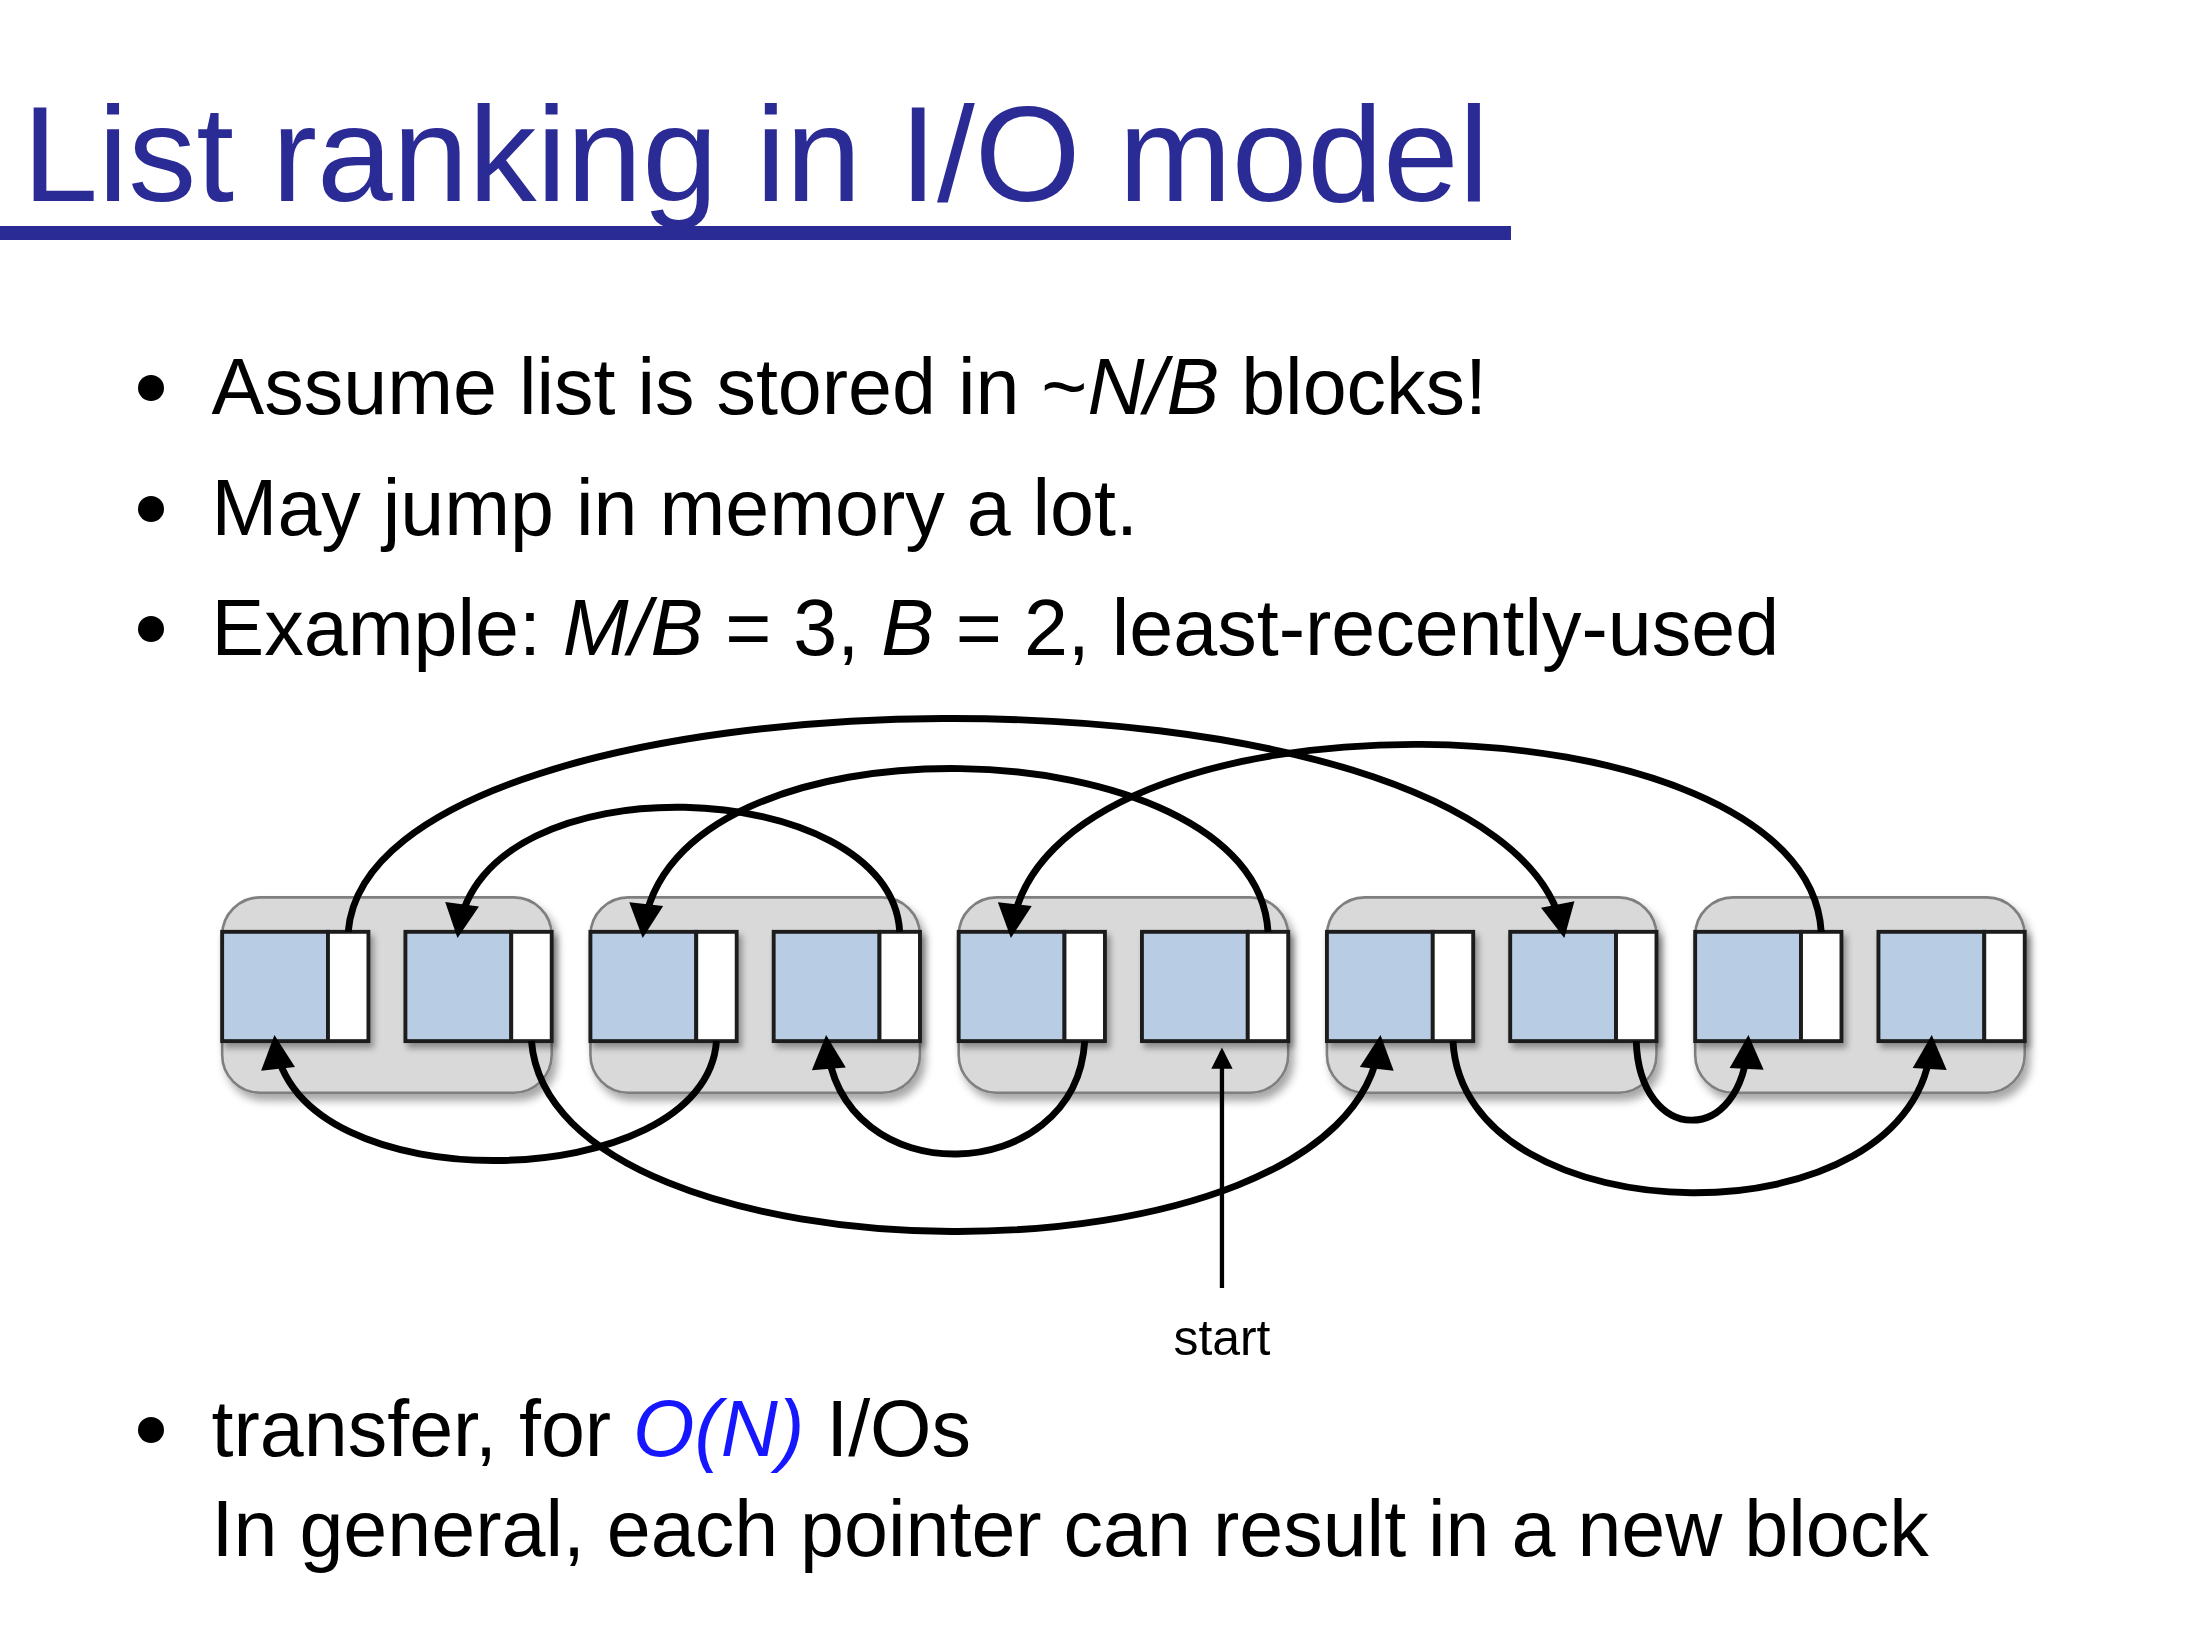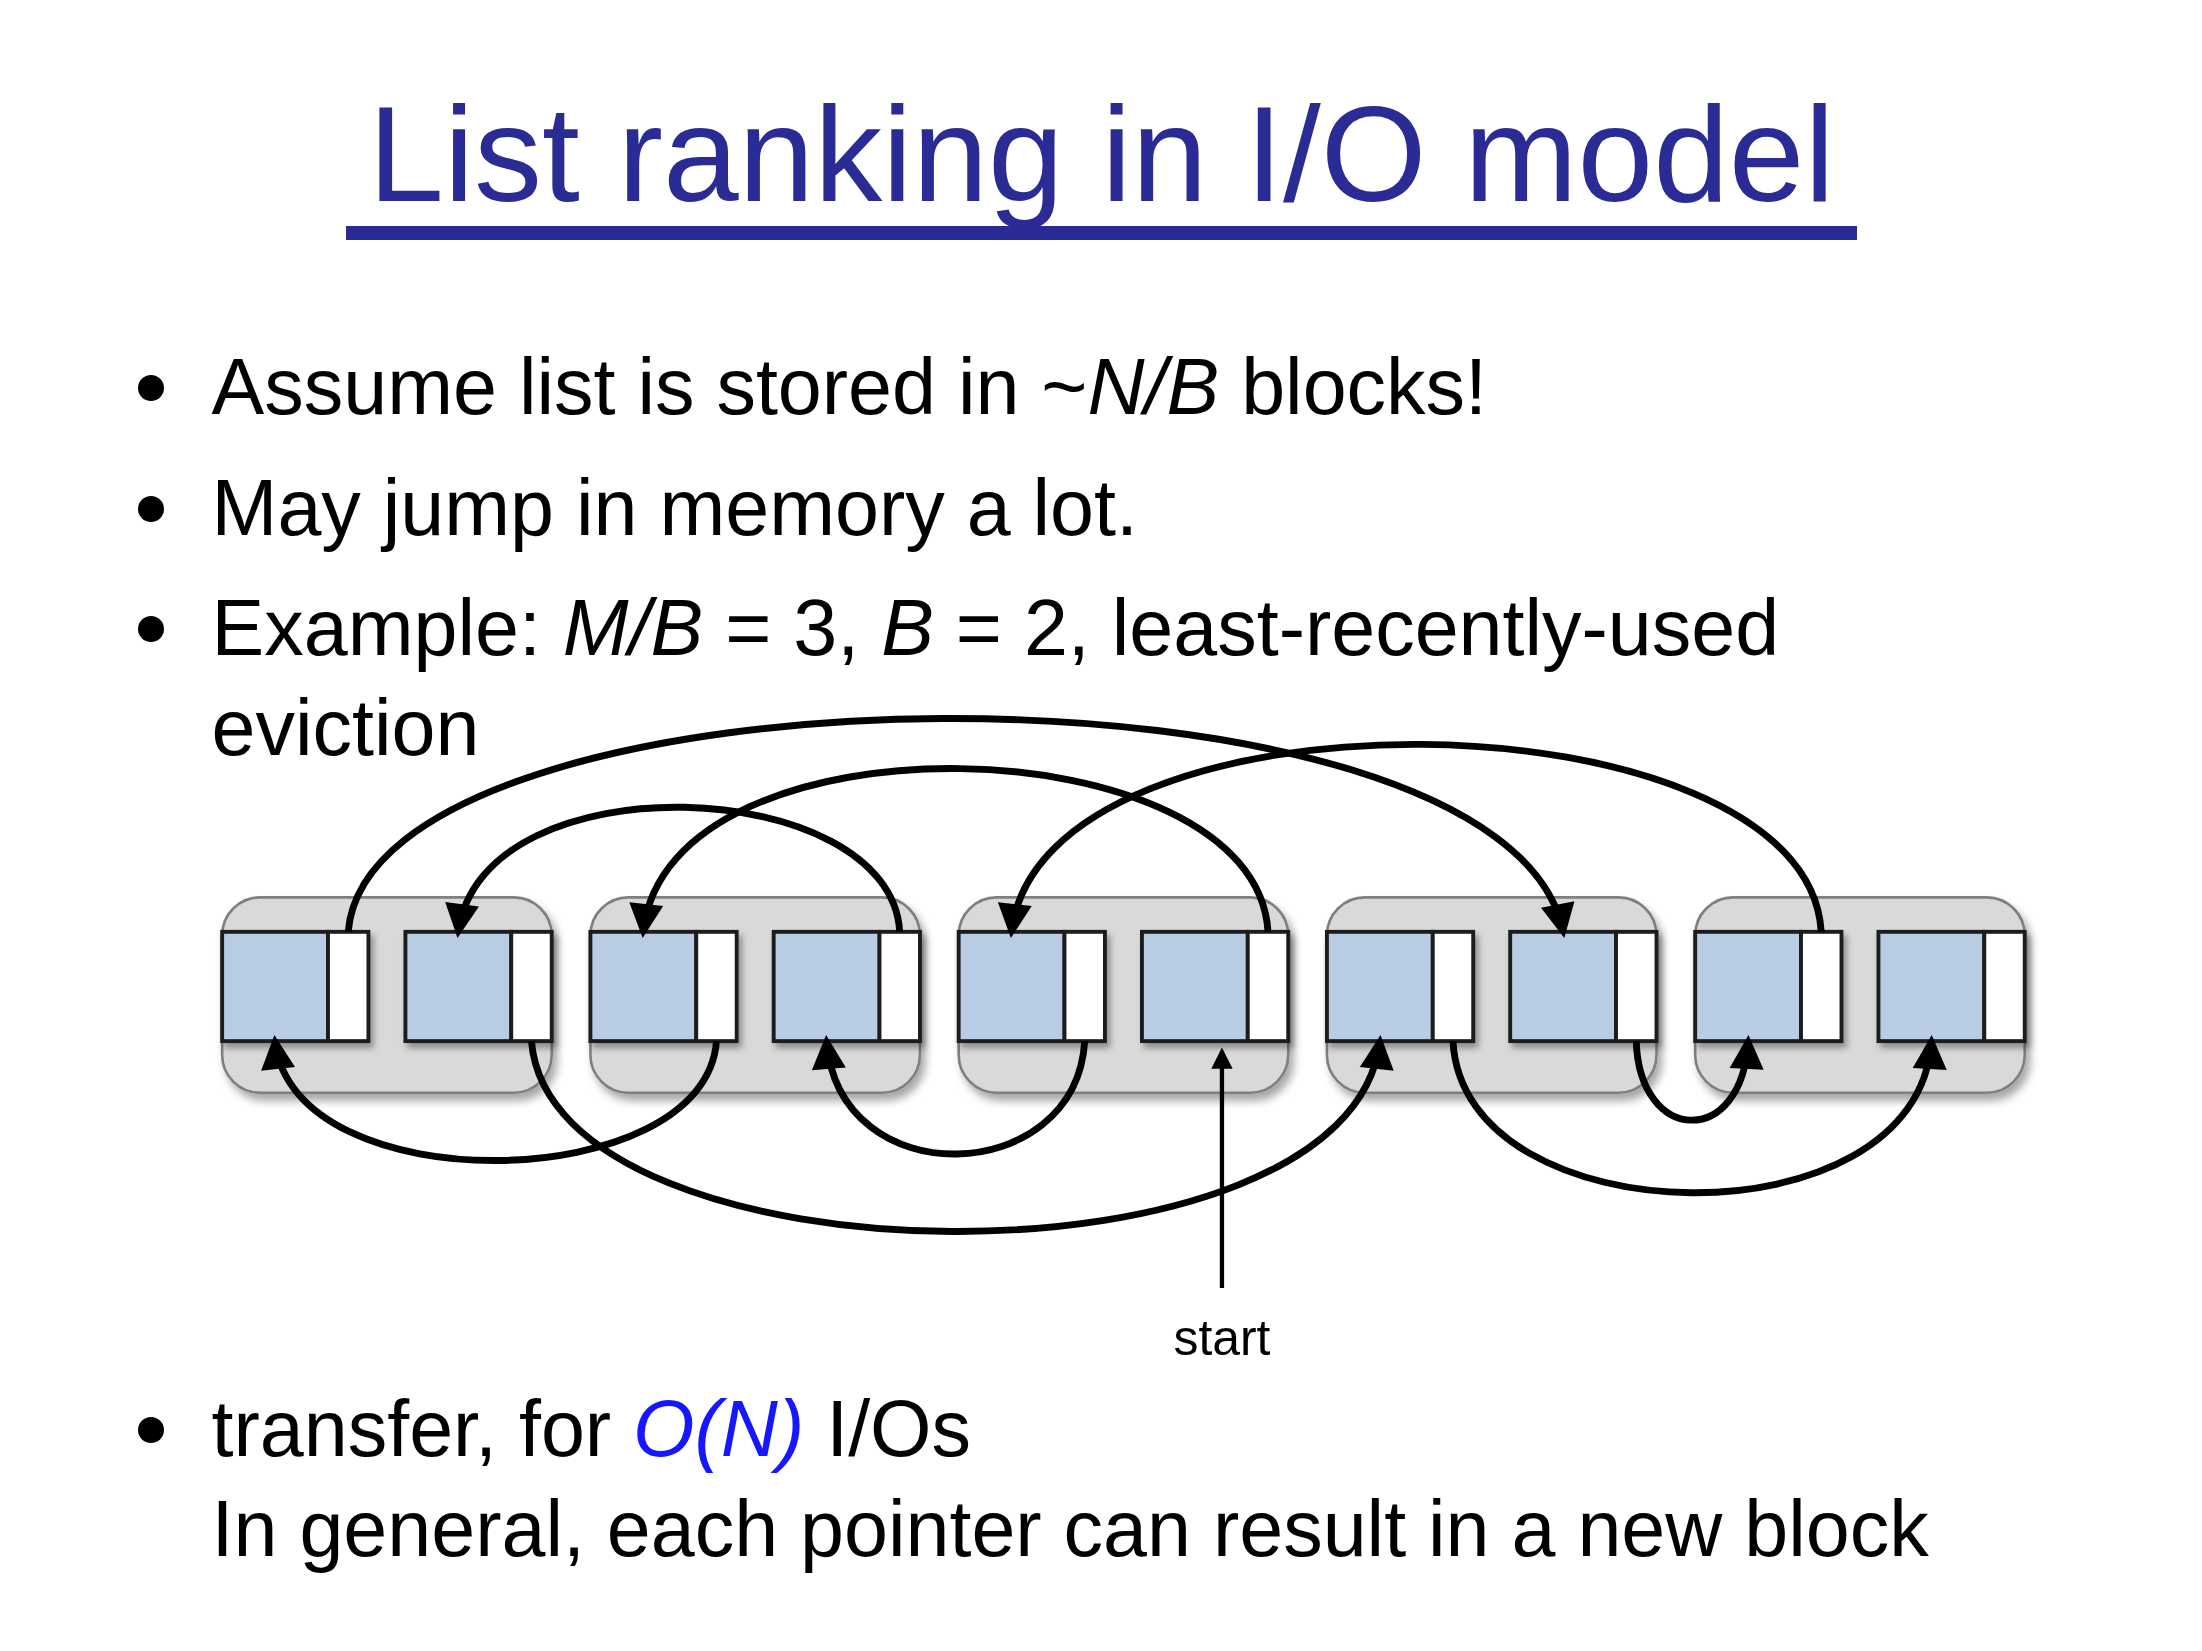--- a/index.html
+++ b/index.html
@@ -1,18 +1,18 @@
 <!DOCTYPE html>
 <html style="--navy: #2b2b96; --highlight: #1616ff; --block-fill: #d9d9d9; --block-stroke: #7f7f7f; --cell-fill: #b8cce4; --cell-stroke: #1c1c1c; --pointer-fill: #ffffff; --arrow: #000000;font-size:13.8px"><head>
 <meta charset="utf-8">
 <style>
   html,body{margin:0;padding:0;background:#fff;}
   .slide{position:relative;width:2203px;height:1652px;background:#ffffff;overflow:hidden;
          font-family:"Liberation Sans","DejaVu Sans",sans-serif;}
-  .title-wrap{position:absolute;top:83px;left:0;width:100%;text-align:center;}
+  .title-wrap{position:absolute;top:83px;left:0;width:100%;}
   .title{display:inline-block;font-size:136px;line-height:1.05;color:var(--navy);
          border-bottom:14.6px solid var(--navy);padding:0 22.4px 0 22.4px;}
   .bullets{position:absolute;left:129px;width:2056px;}
   .bullets-top{top:337px;}
   .bullets-bottom{top:1379px;}
   .bullet{display:flex;align-items:flex-start;margin-bottom:20.6px;}
   .dot{flex:none;width:26px;height:26px;border-radius:50%;background:#000;margin:38px 48px 0 8.6px;}
   .btext{font-size:79px;line-height:100px;color:#000;}
   .line{white-space:nowrap;}
   .seg-i{font-style:italic;}
@@ -39,21 +39,20 @@
       <div class="bullet">
         <span class="dot"></span>
         <div class="btext">
           <div class="line"><span class="seg-n">May jump in memory a lot.</span></div>
         </div>
       </div>
       <div class="bullet">
         <span class="dot"></span>
         <div class="btext">
           <div class="line"><span class="seg-n">Example: </span><span class="seg-i">M/B</span><span class="seg-n"> = 3, </span><span class="seg-i">B</span><span class="seg-n"> = 2, least-recently-used</span></div>
-          <div class="line"><span class="seg-n">eviction</span></div>
         </div>
       </div>
     </div>
 
   <svg class="diagram" viewBox="0 0 2560 1920" xmlns="http://www.w3.org/2000/svg">
     <defs>
       <marker id="arrowhead" viewBox="0 0 12 12" refX="9.5" refY="6" markerWidth="5.4" markerHeight="5.4" orient="auto">
         <path d="M0.5,0.5 L11.5,6 L0.5,11.5 Z" fill="#000"></path>
       </marker>
       <filter id="shadowB" x="-20%" y="-20%" width="150%" height="160%">

